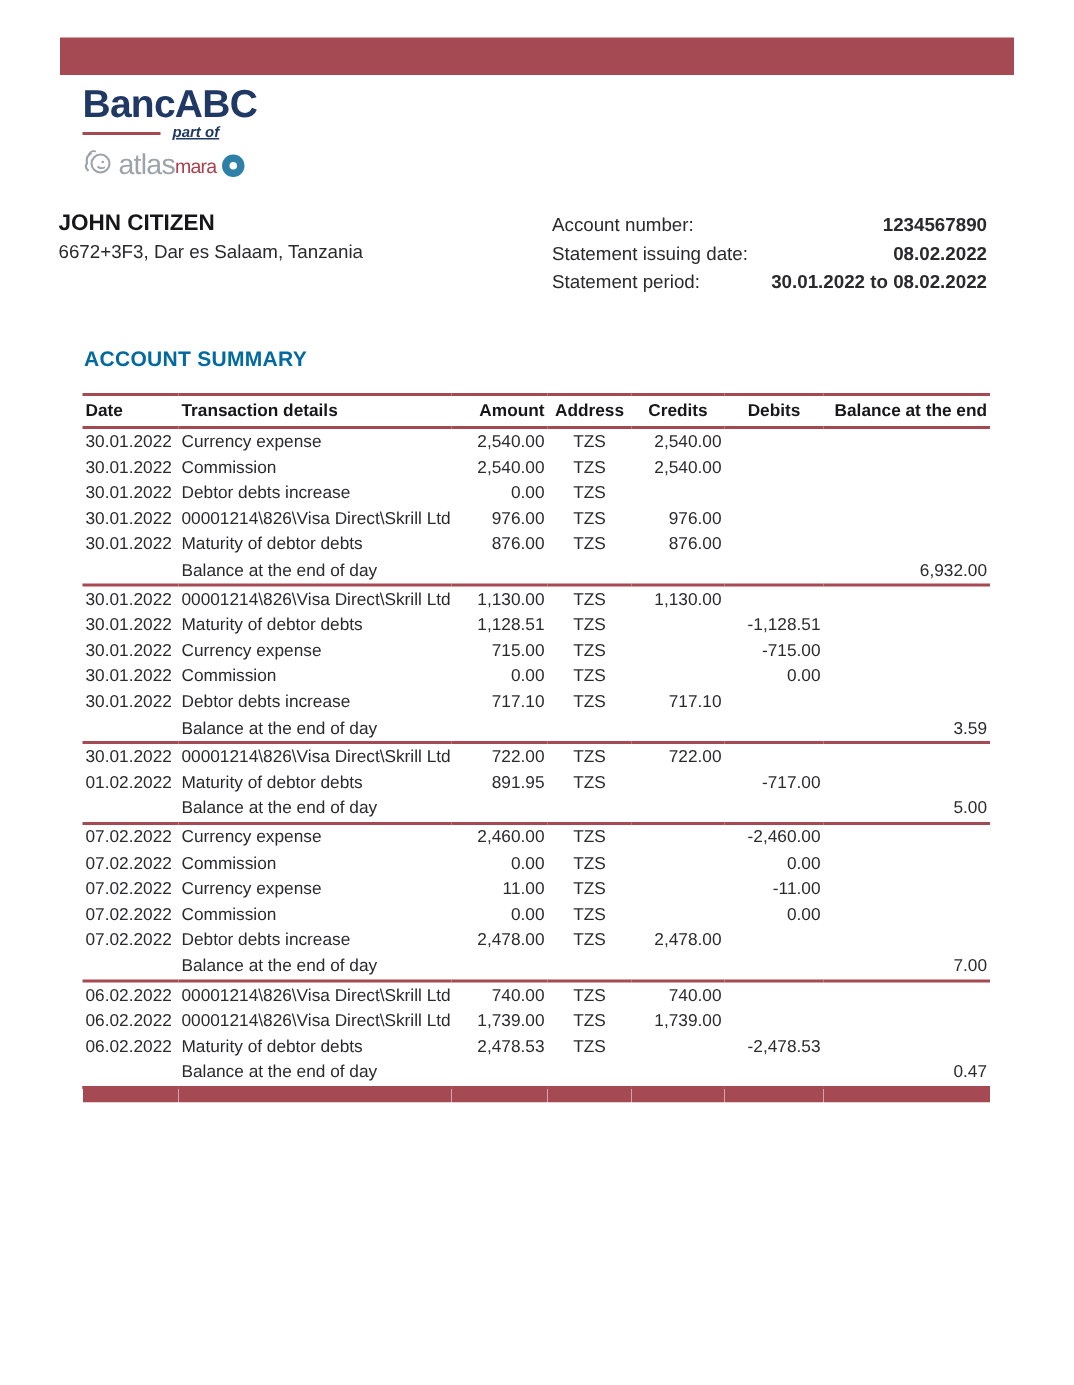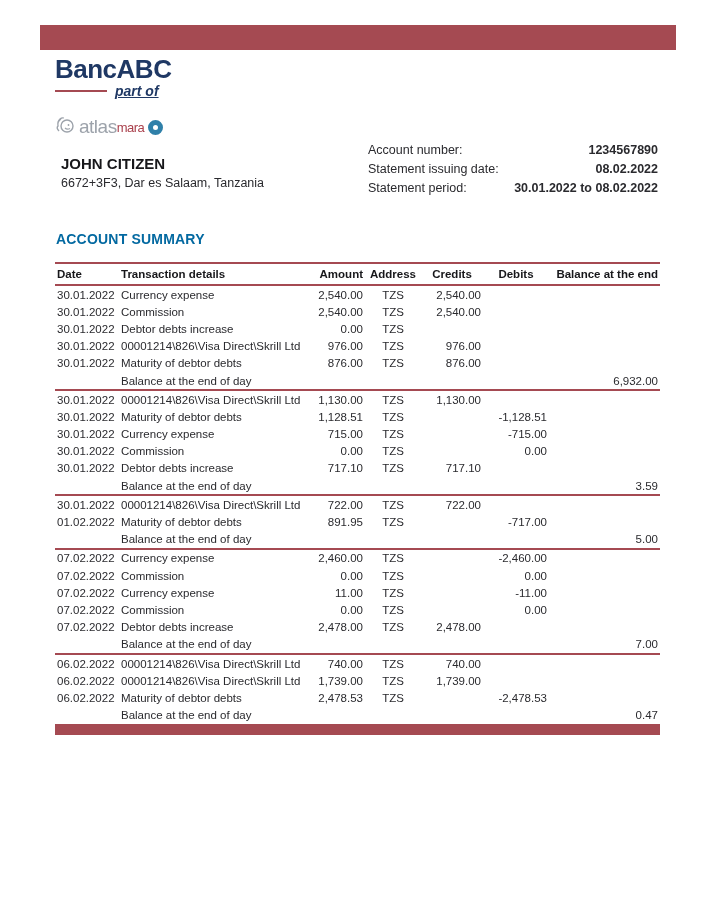--- a/index.html
+++ b/index.html
@@ -8,29 +8,29 @@
   .page { position:relative; width:716px; height:735px; background:#fff; overflow:hidden; margin:0 auto; }
 
   
   .topbar { position:absolute; left:40px; top:25px; width:636px; height:25px; background:#A54A52; }
 
   
   .logo { position:absolute; left:55px; top:56px; width:180px; }
   .logo-main { font-size:26px; font-weight:bold; color:#1F3864; letter-spacing:-0.5px; line-height:26px; }
   .logo-sub-row { display:flex; align-items:center; margin-top:1px; }
   .logo-rule { width:52px; height:2px; background:#A54A52; margin-right:8px; }
-  .logo-sub { font-size:14px; font-style:italic; color:#1F3864; font-weight:bold;text-decoration:underline; }
-  .atlas-row { display:flex; align-items:center; margin-top:16px; }
+  .logo-sub { font-size:10px; font-style:italic; color:#1F3864; font-weight:bold;text-decoration:underline; }
+  .atlas-row { display:flex; align-items:center; margin-top:4px; }
   .lion { margin-right:2px; }
   .atlas-txt { font-size:19px; color:#9DA3AB; letter-spacing:-0.5px; }
   .mara-txt { font-size:13px; color:#A93F4B; letter-spacing:-0.5px; }
   .ring { display:inline-block; width:15px; height:15px; border:5px solid #2F80A9; border-radius:50%; margin-left:4px; }
 
   
-  .customer { position:absolute; left:61px; top:140px;margin-top:15px; }
+  .customer { position:absolute; left:39px; top:140px; }
   .customer-name { font-size:15px; font-weight:bold; color:#17171a; letter-spacing:0; }
   .customer-address { font-size:12.5px; margin-top:4px; color:#2a2a2e; }
   .acct-info { position:absolute; left:368px; top:141px; width:290px; font-size:12.5px; }
   .acct-row { display:flex; justify-content:space-between; line-height:19px; }
   .acct-label { text-align:left; }
   .acct-value { text-align:right; font-weight:600; }
 
   
   .section-title { position:absolute; left:56px; top:231px; font-size:14px; font-weight:bold; color:#0369a1; letter-spacing:0.2px; }
 

